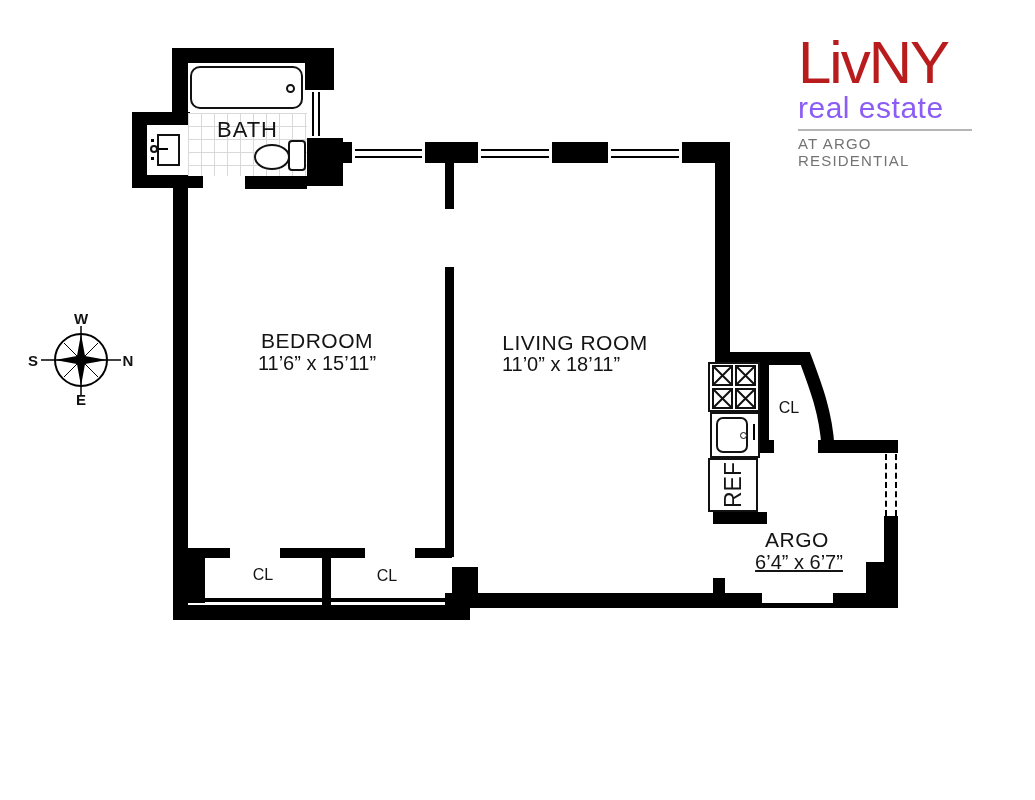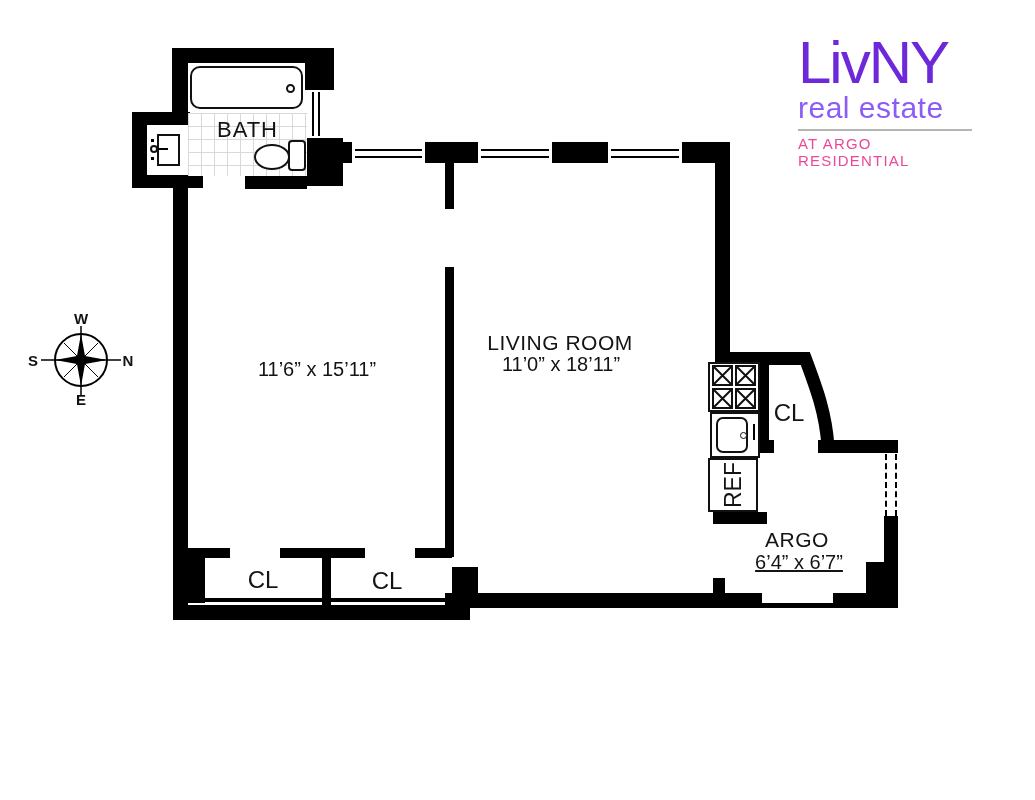--- a/index.html
+++ b/index.html
@@ -2,21 +2,21 @@
 <html><head>
 <meta charset="utf-8">
 <style>
   html,body{margin:0;padding:0;background:#fff;}
   .canvas{position:relative;width:1035px;height:800px;background:#fff;overflow:hidden;
           font-family:"Liberation Sans",sans-serif;}
   .wall{position:absolute;background:#000;}
   .lbl{position:absolute;color:#141414;text-align:center;white-space:nowrap;}
   .room-label{font-size:21px;letter-spacing:0.5px;}
   .dim-label{font-size:20px;}
-  .cl-label{font-size:24px;}
+  .cl-label{font-size:16px;}
   .bath-label{font-size:22px;letter-spacing:1px;}
   .fixture{position:absolute;background:#fff;border:2px solid #111;box-sizing:border-box;}
   .tile{position:absolute;background:#fff;
         background-image:linear-gradient(#d9d9d9 1px,transparent 1px),
                          linear-gradient(90deg,#d9d9d9 1px,transparent 1px);
         background-size:13px 13px;}
   .window-h{position:absolute;background:#fff;}
   .window-h .bar{position:absolute;left:3px;right:3px;top:7px;height:5px;
         border-top:2px solid #000;border-bottom:2px solid #000;}
   .window-v{position:absolute;background:#fff;}
@@ -121,22 +121,23 @@
     </g>
   </svg>
   <div class="fixture" style="left:710px;top:412px;width:50px;height:46px;border-width:2px;"></div>
   <div class="fixture" style="left:716px;top:417px;width:32px;height:36px;border-radius:7px;"></div>
   <div class="fixture" style="left:740px;top:432px;width:7px;height:7px;border-radius:50%;border-width:1.5px;"></div>
   <div class="line" style="left:753px;top:424px;width:2px;height:16px;"></div>
   <div class="fixture" style="left:708px;top:458px;width:50px;height:54px;"></div>
   <div class="ref-text">REF</div>
 
   <div class="lbl bath-label" style="left:188px;top:117px;width:119px;">BATH</div>
-  <div class="lbl dim-label" style="left:227px;top:352px;width:180px;margin-top:6px;">11’6” x 15’11”</div>
-  <div class="lbl room-label" style="left:470px;top:331px;width:180px;">LIVING ROOM</div>
+  <div class="lbl room-label" style="left:227px;top:329px;width:180px;">BEDROOM</div>
+  <div class="lbl dim-label" style="left:227px;top:352px;width:180px;">11’6” x 15’11”</div>
+  <div class="lbl room-label" style="left:485px;top:331px;width:180px;">LIVING ROOM</div>
   <div class="lbl dim-label" style="left:471px;top:353px;width:180px;">11’0” x 18’11”</div>
   <div class="lbl room-label" style="left:737px;top:528px;width:120px;">ARGO</div>
   <div class="lbl dim-label" style="left:729px;top:551px;width:140px;text-decoration:underline;">6’4” x 6’7”</div>
   <div class="lbl cl-label" style="left:238px;top:566px;width:50px;">CL</div>
   <div class="lbl cl-label" style="left:362px;top:567px;width:50px;">CL</div>
   <div class="lbl cl-label" style="left:769px;top:399px;width:40px;">CL</div>
 
   <svg style="position:absolute;left:25px;top:310px;" width="110" height="96" viewBox="0 0 110 96">
     <circle cx="56" cy="50" r="26" fill="none" stroke="#000" stroke-width="2"></circle>
     <line x1="56" y1="16" x2="56" y2="86" stroke="#000" stroke-width="1.5"></line>
@@ -144,20 +145,20 @@
     <line x1="39" y1="33" x2="73" y2="67" stroke="#000" stroke-width="1"></line>
     <line x1="73" y1="33" x2="39" y2="67" stroke="#000" stroke-width="1"></line>
     <path d="M56 24 L60 46 L82 50 L60 54 L56 76 L52 54 L30 50 L52 46 Z" fill="#000"></path>
     <text x="56" y="14" text-anchor="middle" font-family="Liberation Sans, sans-serif" font-size="15" font-weight="600" fill="#111">W</text>
     <text x="8" y="56" text-anchor="middle" font-family="Liberation Sans, sans-serif" font-size="15" font-weight="600" fill="#111">S</text>
     <text x="103" y="56" text-anchor="middle" font-family="Liberation Sans, sans-serif" font-size="15" font-weight="600" fill="#111">N</text>
     <text x="56" y="95" text-anchor="middle" font-family="Liberation Sans, sans-serif" font-size="15" font-weight="600" fill="#111">E</text>
   </svg>
 
   <div class="logo">
-    <div class="logo-name" style="color:#6d28d9;">LivNY</div>
+    <div class="logo-name" style="color:#b91c1c;">LivNY</div>
     <div class="logo-tagline" style="color:#8b5cf6;">real estate</div>
     <hr class="logo-rule">
-    <div class="logo-sub" style="color:#ec4899;">AT ARGO RESIDENTIAL</div>
+    <div class="logo-sub" style="color:#737373;">AT ARGO RESIDENTIAL</div>
   </div>
 
 
 </div>
 
 </body></html>

